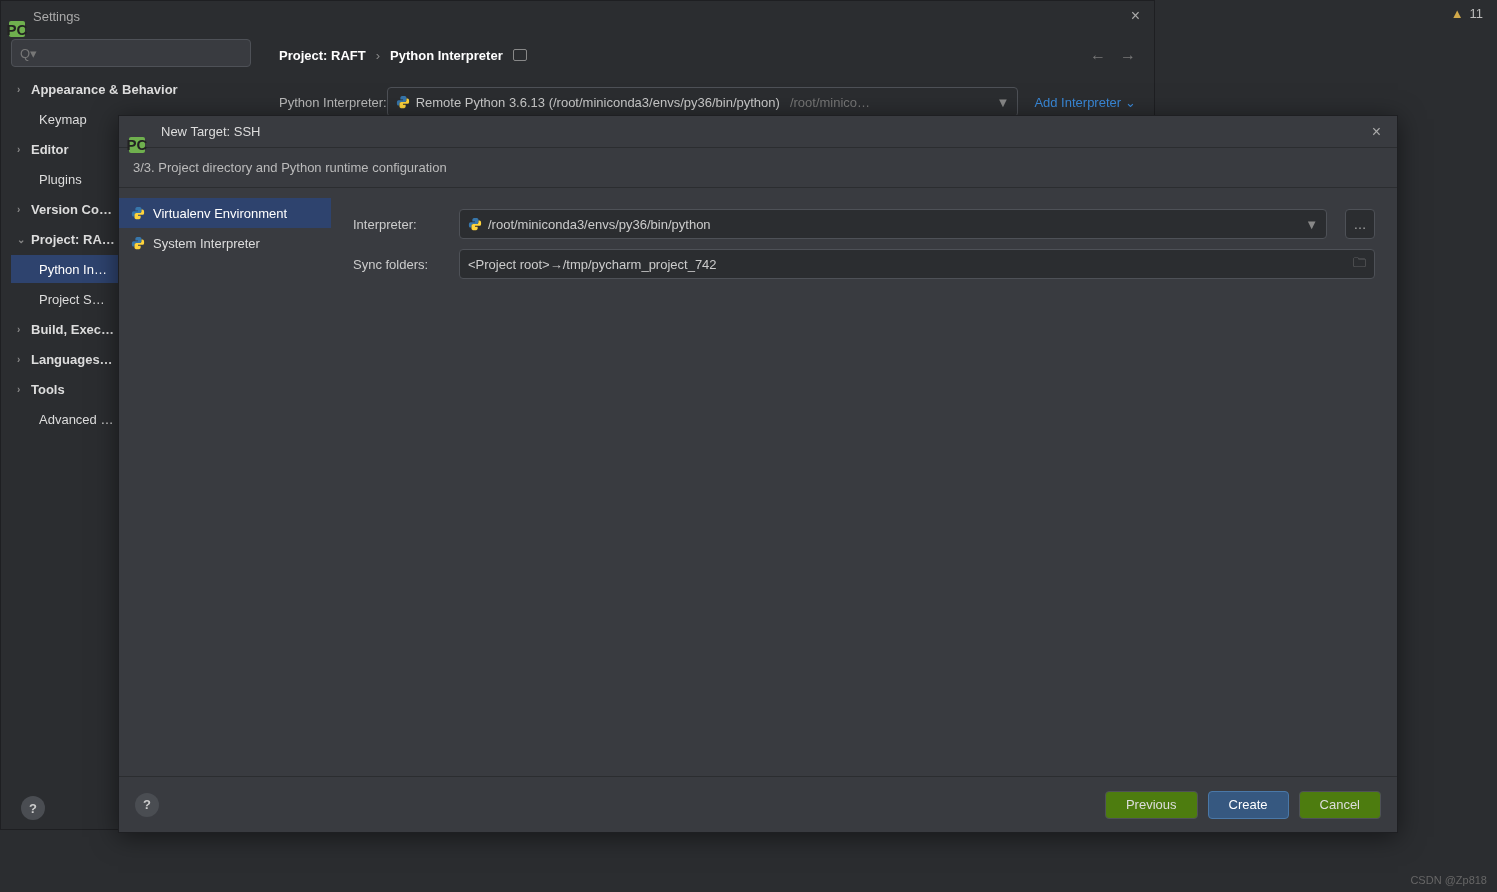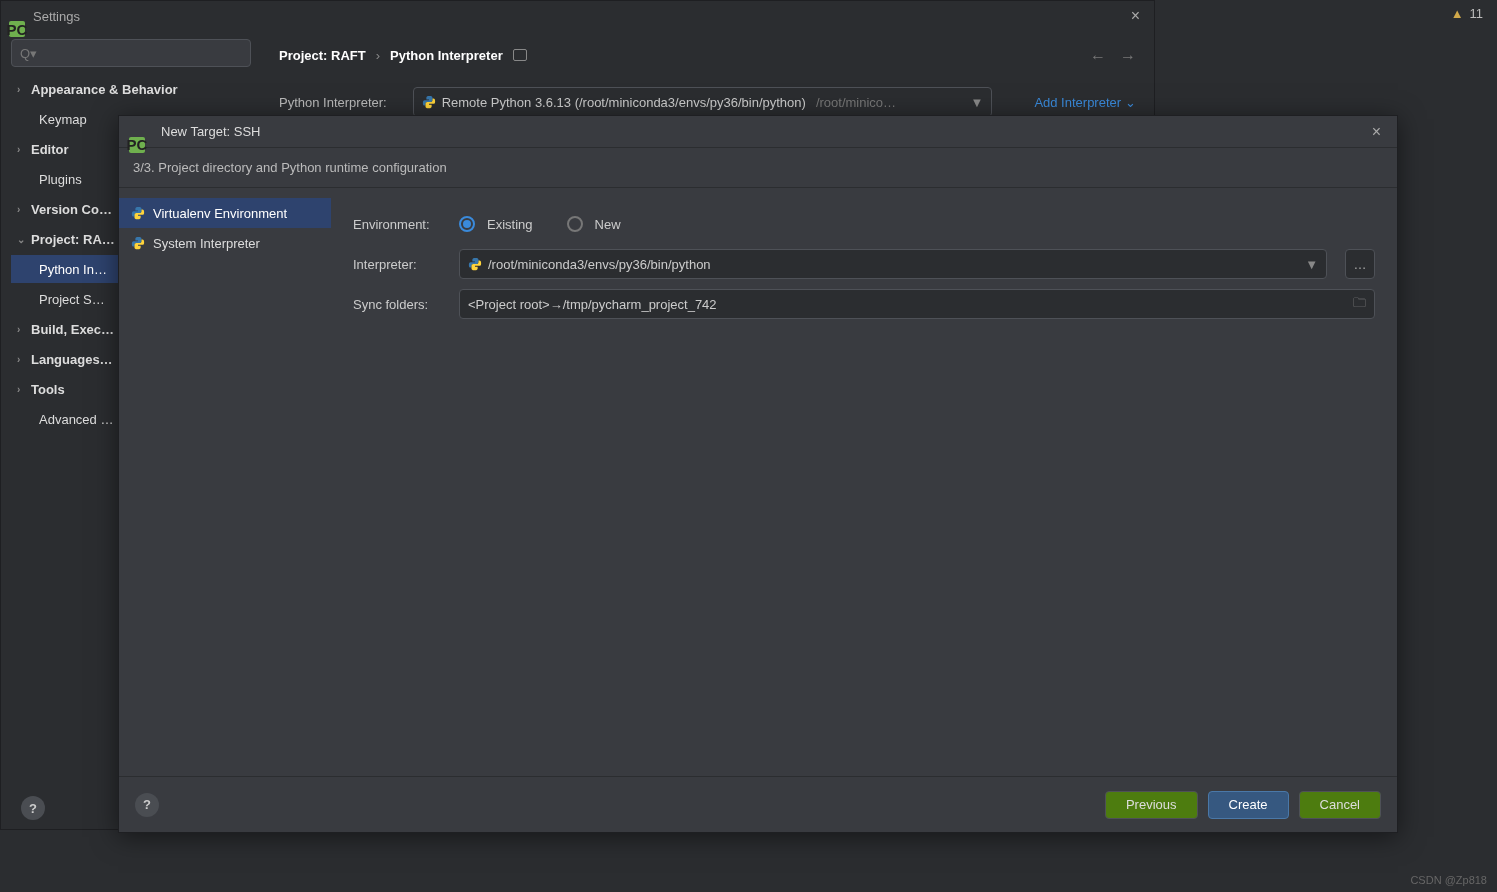--- a/index.html
+++ b/index.html
@@ -22,21 +22,21 @@
 .tree-item.selected { background: #2e436e; color: #fff; }
 
 .settings-main { flex: 1; display: flex; flex-direction: column; }
 .breadcrumb-row { height: 48px; display: flex; align-items: center; padding: 0 18px; gap: 10px; }
 .bc-strong { color: #fff; font-weight: 600; }
 .bc-sep { color: #888; }
 .bc-current { color: #fff; font-weight: 600; }
 .bc-icon { width: 14px; height: 12px; border: 1px solid #888; border-radius: 2px; }
 .nav-arrows { margin-left: auto; display: flex; gap: 14px; color: #777; font-size: 16px; }
 
-.interp-row { display: flex; align-items: center; padding: 8px 18px; gap: 26px; }
+.interp-row { display: flex; align-items: center; padding: 8px 18px; gap: 0; }
 .interp-label { color: #bbb; }
 .interp-select { flex: 1; background: #2b2d30; border: 1px solid #4e5157; border-radius: 4px; height: 30px; display: flex; align-items: center; padding: 0 8px; gap: 6px; }
 .py-ico { width: 14px; height: 14px; display: inline-block; }
 .py-ico svg { width: 100%; height: 100%; }
 .interp-main { color: #ccc; }
 .interp-dim { color: #777; margin-left: 4px; }
 .dd-arr { margin-left: auto; color: #888; }
 .add-interp { color: #3a8adb; margin-left: 16px; display: flex; align-items: center; gap: 4px; cursor: pointer; }
 
 .ssh-dialog { position: absolute; left: 118px; top: 115px; width: 1280px; height: 718px; background: #393b40; border: 1px solid #1e1f22; box-shadow: 0 4px 24px rgba(0,0,0,0.5); display: flex; flex-direction: column; }
@@ -192,27 +192,20 @@
         <span class="py-ico"><svg viewBox="0 0 16 16">
               <path fill="#3776ab" d="M8 1c-2 0-3 .5-3 2v2h3v1H3c-1.5 0-2 1-2 3s.5 3 2 3h1v-2c0-1.5 1-2 2-2h4c1 0 2-.8 2-2V3c0-1.5-1-2-3-2H8z"></path>
               <path fill="#ffd43b" d="M8 15c2 0 3-.5 3-2v-2H8v-1h5c1.5 0 2-1 2-3s-.5-3-2-3h-1v2c0 1.5-1 2-2 2H6c-1 0-2 .8-2 2v3c0 1.5 1 2 3 2h1z"></path>
             </svg></span>
         <span>System Interpreter</span>
       </div>
     </div>
 
     <div class="ssh-right">
       <div class="form-row">
-        <span class="form-label">Environment:</span>
-        <span class="radio on"></span>
-        <span class="radio-label">Existing</span>
-        <span class="radio"></span>
-        <span class="radio-label">New</span>
-      </div>
-      <div class="form-row">
         <span class="form-label">Interpreter:</span>
         <div class="text-field">
           <span class="py-ico"><svg viewBox="0 0 16 16">
                 <path fill="#3776ab" d="M8 1c-2 0-3 .5-3 2v2h3v1H3c-1.5 0-2 1-2 3s.5 3 2 3h1v-2c0-1.5 1-2 2-2h4c1 0 2-.8 2-2V3c0-1.5-1-2-3-2H8z"></path>
                 <path fill="#ffd43b" d="M8 15c2 0 3-.5 3-2v-2H8v-1h5c1.5 0 2-1 2-3s-.5-3-2-3h-1v2c0 1.5-1 2-2 2H6c-1 0-2 .8-2 2v3c0 1.5 1 2 3 2h1z"></path>
               </svg></span>
           <span>/root/miniconda3/envs/py36/bin/python</span>
           <span class="dd-arr">▼</span>
         </div>
         <div class="browse-btn">…</div>

